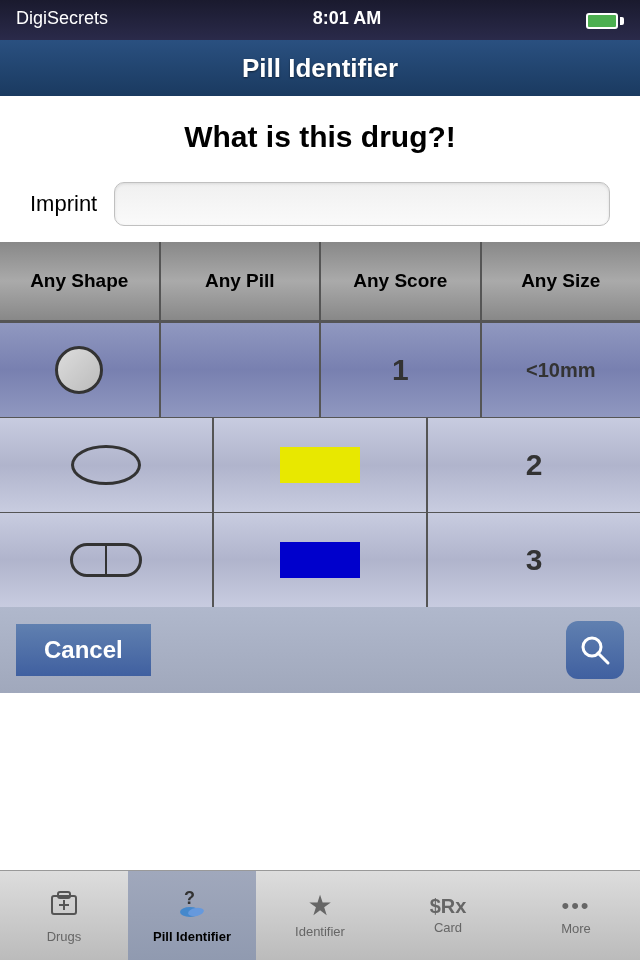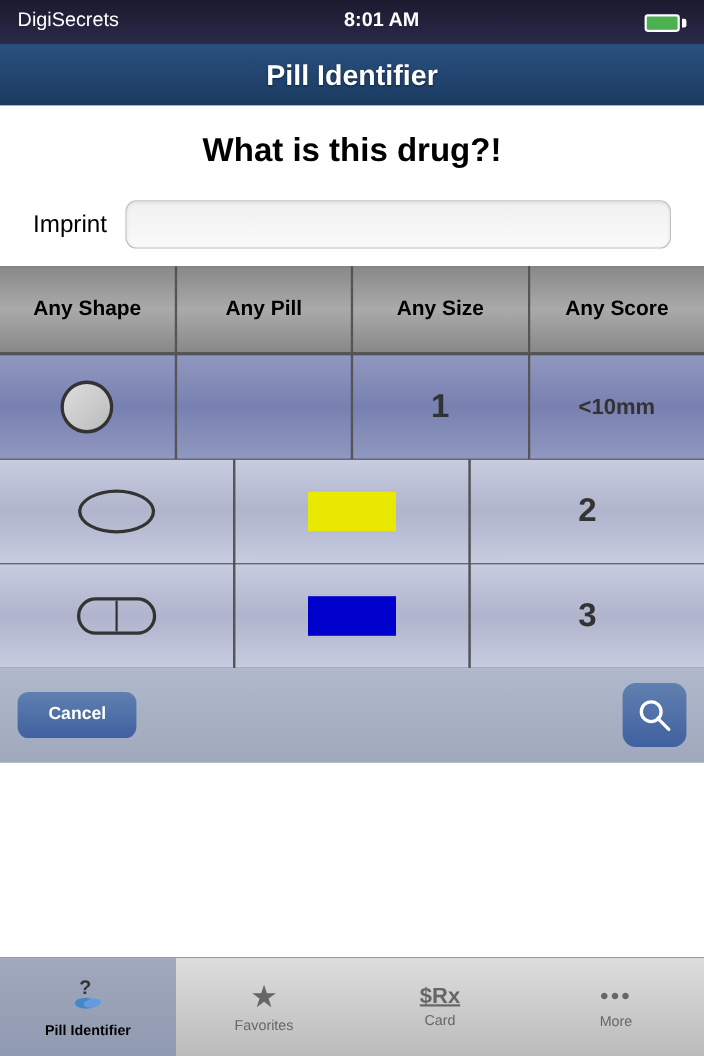--- a/index.html
+++ b/index.html
@@ -213,24 +213,24 @@
     .bottom-buttons {
       display: flex;
       justify-content: space-between;
       align-items: center;
       padding: 14px 16px;
       background: linear-gradient(to bottom, #b0b8cc, #a0a8bc);
     }
     .cancel-button {
       background: linear-gradient(to bottom, #6080b0, #4060a0);
       border: none;
-      border-radius: 10px;
+      border-radius: 0;
       padding: 12px 28px;
       color: #fff;
-      font-size: 16px;
+      font-size: 24px;
       font-weight: bold;
       cursor: pointer;
     }
     .search-button {
       width: 58px;
       height: 58px;
       background: linear-gradient(to bottom, #6080b0, #4060a0);
       border: none;
       border-radius: 12px;
       display: flex;
@@ -306,24 +306,24 @@
 <div class="picker-area">
 
   <div class="picker-headers">
     <div class="picker-header-cell">
       <span class="picker-header-label">Any Shape</span>
     </div>
     <div class="picker-header-cell">
       <span class="picker-header-label">Any Pill</span>
     </div>
     <div class="picker-header-cell">
+      <span class="picker-header-label">Any Score</span>
+    </div>
+    <div class="picker-header-cell">
       <span class="picker-header-label">Any Size</span>
-    </div>
-    <div class="picker-header-cell">
-      <span class="picker-header-label">Any Score</span>
     </div>
   </div>
 
   <div class="picker-rows">
 
     <div class="picker-row">
       <div class="picker-cell selected">
         <div class="shape-circle"></div>
       </div>
       <div class="picker-cell selected">
@@ -367,35 +367,46 @@
     <button class="search-button" title="Search">
       <svg class="search-icon-svg" viewBox="0 0 32 32" fill="none" xmlns="http://www.w3.org/2000/svg">
         <circle cx="13" cy="13" r="9" stroke="white" stroke-width="3"></circle>
         <line x1="19" y1="19" x2="29" y2="29" stroke="white" stroke-width="3" stroke-linecap="round"></line>
       </svg>
     </button>
   </div>
 </div>
 
 <div class="tab-bar">
+  <div class="tab-item">
+    <span class="tab-icon">
+      <svg width="32" height="32" viewBox="0 0 32 32" fill="none">
+        <rect x="4" y="8" width="24" height="18" rx="2" stroke="#555" stroke-width="2" fill="none"></rect>
+        <rect x="10" y="4" width="12" height="6" rx="2" stroke="#555" stroke-width="2" fill="none"></rect>
+        <line x1="16" y1="12" x2="16" y2="22" stroke="#555" stroke-width="2"></line>
+        <line x1="11" y1="17" x2="21" y2="17" stroke="#555" stroke-width="2"></line>
+      </svg>
+    </span>
+    <span class="tab-label">Drugs</span>
+  </div>
   <div class="tab-item active">
     <span class="tab-icon">
       <svg width="36" height="32" viewBox="0 0 36 32" fill="none">
         <text x="10" y="16" font-size="18" font-weight="bold" fill="#333">?</text>
         <ellipse cx="16" cy="24" rx="10" ry="5" fill="#4488cc"></ellipse>
         <ellipse cx="22" cy="24" rx="8" ry="4" fill="#6699dd" transform="rotate(-10,22,24)"></ellipse>
       </svg>
     </span>
     <span class="tab-label">Pill Identifier</span>
   </div>
   <div class="tab-item">
     <span class="tab-icon">★</span>
-    <span class="tab-label">Favorites</span>
+    <span class="tab-label">Identifier</span>
   </div>
   <div class="tab-item">
-    <span class="tab-icon" style="font-size:20px; font-weight:bold;text-decoration:underline;">$Rx</span>
+    <span class="tab-icon" style="font-size:20px; font-weight:bold;">$Rx</span>
     <span class="tab-label">Card</span>
   </div>
   <div class="tab-item">
     <span class="tab-icon" style="font-size:22px; letter-spacing:2px;">•••</span>
     <span class="tab-label">More</span>
   </div>
 </div>
 
 </body></html>

